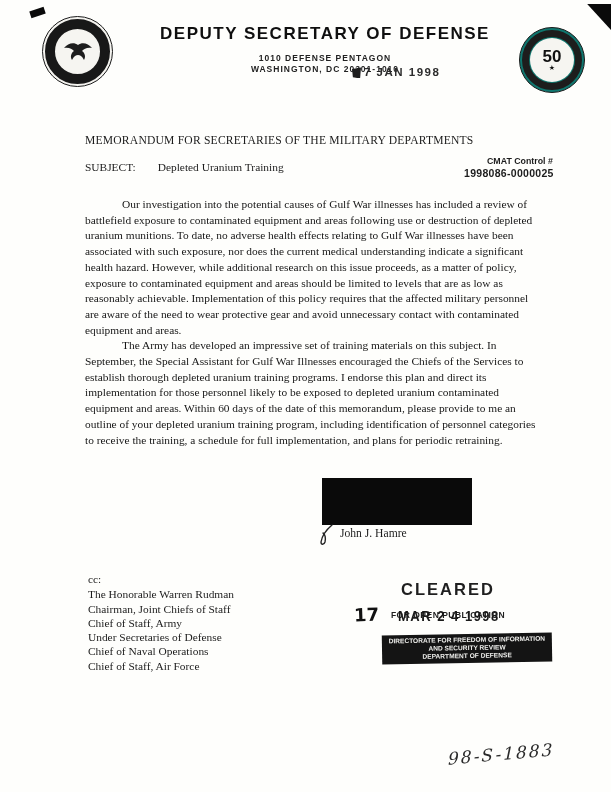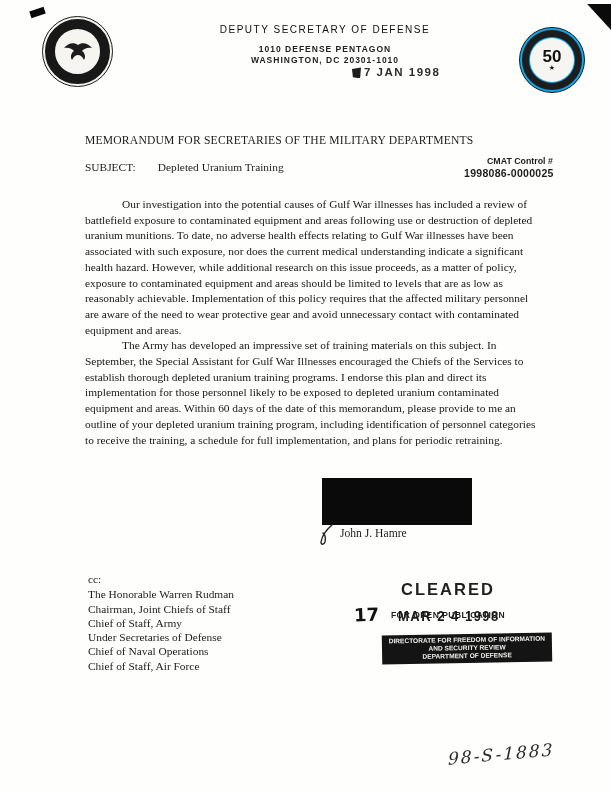--- a/index.html
+++ b/index.html
@@ -15,28 +15,28 @@
 
   
   .mark-topleft { position:absolute; left:30px; top:9px; width:15px; height:7px; background:#0a0a0a; transform:rotate(-18deg); }
   .mark-topright { position:absolute; right:0; top:4px; width:28px; height:26px; background:#0a0a0a; clip-path:polygon(100% 0, 15% 0, 100% 100%); }
 
   
   .seal { position:absolute; border-radius:50%; }
   .seal-left { left:42px; top:16px; width:71px; height:71px; border:1.5px solid #1c1c1c; background:#f4f3ef; }
   .seal-left .band { position:absolute; inset:2px; border-radius:50%; border:10px solid #181818; }
   .seal-left .core { position:absolute; inset:13px; border-radius:50%; background:#f6f5f1; display:flex; align-items:center; justify-content:center; }
-  .seal-right { right:26px; top:27px; width:66px; height:66px; border:1.5px solid #1c1c1c; background:#0ea5e9; }
+  .seal-right { right:26px; top:27px; width:66px; height:66px; border:1.5px solid #1c1c1c; background:#0f766e; }
   .seal-right .band { position:absolute; inset:2px; border-radius:50%; border:7px solid #1d1d1d; }
   .seal-right .core { position:absolute; inset:10px; border-radius:50%; background:#f6f5f1; display:flex; flex-direction:column; align-items:center; justify-content:center; }
   .seal-right .num { font-family:"Liberation Sans", sans-serif; font-weight:bold; font-size:17px; line-height:17px; color:#111; }
   .seal-right .star { font-size:7px; line-height:7px; color:#111; }
 
   .lh-center { position:absolute; left:115px; top:24px; width:420px; text-align:center; font-family:"Liberation Sans", sans-serif; }
-  .lh-office { font-weight:normal; font-size:10px; letter-spacing:1.5px; color:#0f0f0f;text-align:center; }
+  .lh-office { font-weight:bold; font-size:17px; letter-spacing:1.5px; color:#0f0f0f;text-align:center; }
   .lh-addr { font-weight:bold; font-size:8.5px; letter-spacing:1px; margin-top:9px; line-height:10.5px; color:#222; }
 
   .date-stamp { position:absolute; left:352px; top:66px; font-family:"Liberation Sans", sans-serif; font-weight:bold; font-size:11.5px; letter-spacing:1.5px; color:#2c2c2c; }
   .date-stamp .blot { display:inline-block; width:9px; height:11px; background:#1e1e1e; vertical-align:middle; margin-right:3px; clip-path:polygon(0 15%,100% 0,90% 100%,10% 90%); }
 
   
   .memo-line { position:absolute; left:85px; top:134px; font-size:11.6px; letter-spacing:0.2px; }
   .subject-line { position:absolute; left:85px; top:161px; font-size:11.4px; }
   .subject-line .gap { display:inline-block; width:22px; }
   .control-block { position:absolute; left:464px; top:155px; line-height:12px; }

